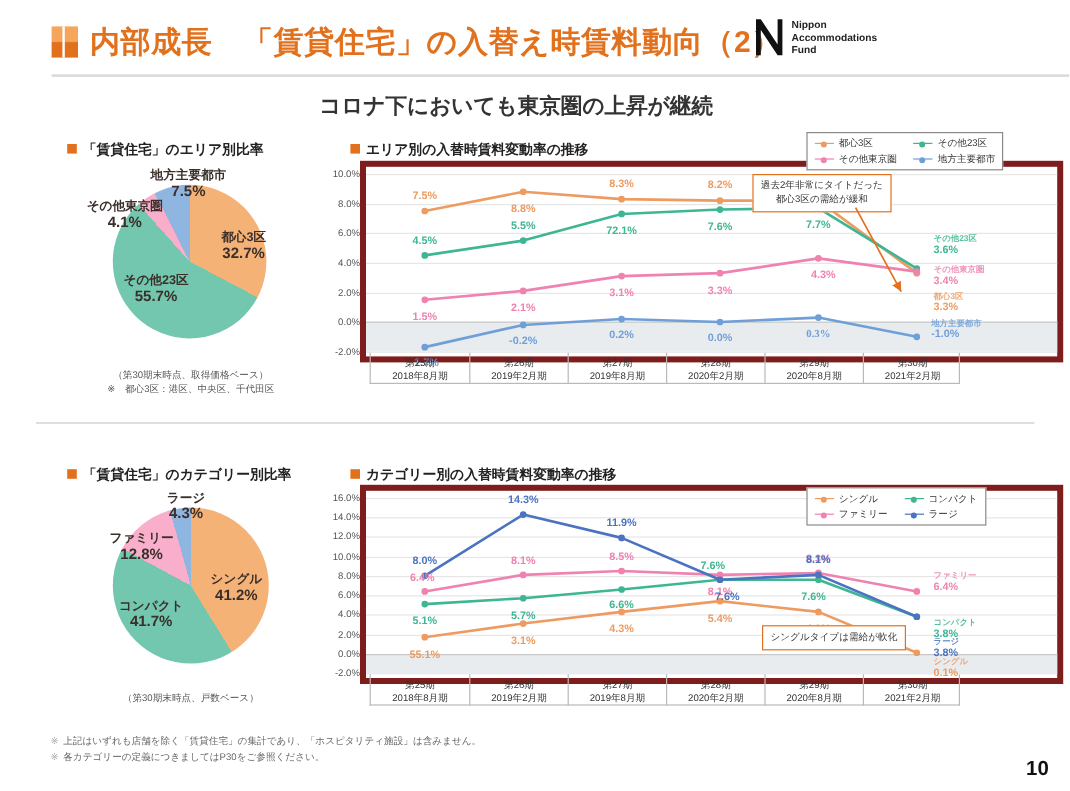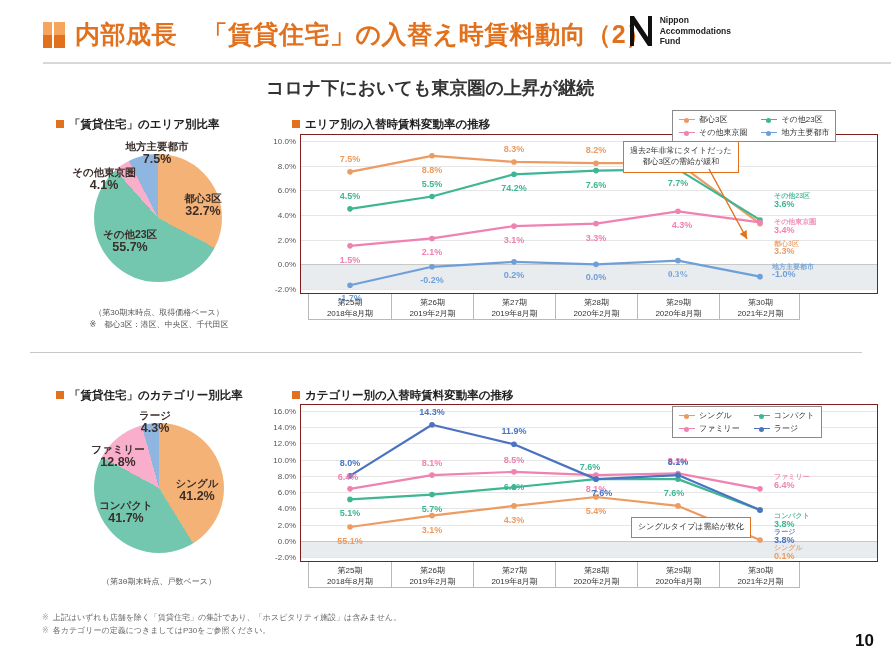--- a/index.html
+++ b/index.html
@@ -31,21 +31,21 @@
   .blk-head .sq{display:inline-block;width:8px;height:8px;background:#E2711D;margin-right:5px;}
 
   
   .pie-wrap{position:absolute;}
   .pie{border-radius:50%;}
   .pie-lbl{position:absolute;text-align:center;font-size:10.5px;font-weight:bold;color:#3a2f2a;line-height:1.15;white-space:nowrap;}
   .pie-lbl .v{font-size:12.5px;}
   .pie-note{position:absolute;font-size:8px;color:#555;text-align:center;white-space:nowrap;margin-top:12px;}
 
   
-  .chart{position:absolute;background:#fff;border:1px solid #7f1d1d;}
+  .chart{position:absolute;background:#fff;border:5px solid #7f1d1d;}
   .plot{position:absolute;left:0;top:0;right:0;bottom:0;}
   .grid-l{position:absolute;left:0;right:0;height:1px;background:#e6e6e6;}
   .neg-band{position:absolute;left:0;right:0;background:#e8ecef;}
   .ytick{position:absolute;right:100%;margin-right:5px;font-size:8px;color:#555;
          transform:translateY(-50%);white-space:nowrap;}
   .xband{position:absolute;border-left:1px solid #b9b9b9;box-sizing:border-box;
          text-align:center;font-size:8px;color:#333;line-height:1.35;padding-top:4px;}
   .xband:first-child{border-left:none;}
 
   .legend{position:absolute;border:1px solid #8a8a8a;background:#fff;
@@ -161,21 +161,21 @@
           <circle cx="377" cy="125.63333333333333" r="2.8" fill="#6F9FD8"></circle>
           <circle cx="459" cy="141.66666666666666" r="2.8" fill="#6F9FD8"></circle>
         </svg>
         <div class="dlbl" style="color: rgb(237, 155, 97); left: 49px; top: 23.8333px;">7.5%</div>
         <div class="dlbl" style="color: rgb(237, 155, 97); left: 131px; top: 34.8px;">8.8%</div>
         <div class="dlbl" style="color: rgb(237, 155, 97); left: 213px; top: 13.9667px;">8.3%</div>
         <div class="dlbl" style="color: rgb(237, 155, 97); left: 295px; top: 15.2px;">8.2%</div>
         <div class="dlbl" style="color: rgb(237, 155, 97); left: 377px; top: 15.2px;">8.2%</div>
         <div class="dlbl" style="color: rgb(62, 182, 147); left: 49px; top: 60.8333px;">4.5%</div>
         <div class="dlbl" style="color: rgb(62, 182, 147); left: 131px; top: 48.5px;">5.5%</div>
-        <div class="dlbl" style="color: rgb(62, 182, 147); left: 213px; top: 53.3px;">74.2%</div>
+        <div class="dlbl" style="color: rgb(62, 182, 147); left: 213px; top: 53.3px;">72.1%</div>
         <div class="dlbl" style="color: rgb(62, 182, 147); left: 295px; top: 49.6px;">7.6%</div>
         <div class="dlbl" style="color: rgb(62, 182, 147); left: 377px; top: 48.3667px;">7.7%</div>
         <div class="dlbl" style="color: rgb(239, 130, 176); left: 49px; top: 124.833px;">1.5%</div>
         <div class="dlbl" style="color: rgb(239, 130, 176); left: 131px; top: 117.433px;">2.1%</div>
         <div class="dlbl" style="color: rgb(239, 130, 176); left: 213px; top: 105.1px;">3.1%</div>
         <div class="dlbl" style="color: rgb(239, 130, 176); left: 295px; top: 102.633px;">3.3%</div>
         <div class="dlbl" style="color: rgb(239, 130, 176); left: 381px; top: 90.3px;">4.3%</div>
         <div class="dlbl" style="color: rgb(111, 159, 216); left: 49px; top: 163.3px;">-1.7%</div>
         <div class="dlbl" style="color: rgb(111, 159, 216); left: 131px; top: 144.8px;">-0.2%</div>
         <div class="dlbl" style="color: rgb(111, 159, 216); left: 213px; top: 139.867px;">0.2%</div>
@@ -254,21 +254,21 @@
     <div class="pie-lbl" style="left:4px;top:84px;width:80px;">
       <span>コンパクト</span><br><span class="v">41.7%</span>
     </div>
     <div class="pie-lbl" style="left:-4px;top:28px;width:80px;">
       <span>ファミリー</span><br><span class="v">12.8%</span>
     </div>
     <div class="pie-lbl" style="left:38px;top:-6px;width:70px;">
       <span>ラージ</span><br><span class="v">4.3%</span>
     </div>
   </div>
-  <div class="pie-note" style="left:44px;top:564px;width:230px;font-family:Liberation Mono, monospace;">（第30期末時点、戸数ベース）</div>
+  <div class="pie-note" style="left:44px;top:564px;width:230px;">（第30期末時点、戸数ベース）</div>
 
   <div class="blk-head" style="left:292px;top:388px;">
     <span class="sq"></span><span>カテゴリー別の入替時賃料変動率の推移</span>
   </div>
   <div class="chart" id="chart-cat" style="left:300px;top:404px;width:576px;height:156px;">
     <div class="plot" id="plot-cat">
         <div class="neg-band" style="top: 135.778px; height: 16.2222px;"></div>
         <div class="grid-l" style="top: 6px;"></div>
         <div class="ytick" style="top: 6px; margin-left: 47px;">16.0%</div>
         <div class="grid-l" style="top: 22.2222px;"></div>
@@ -319,21 +319,21 @@
           <circle cx="377" cy="70.07777777777778" r="2.8" fill="#4B73C0"></circle>
           <circle cx="459" cy="104.95555555555555" r="2.8" fill="#4B73C0"></circle>
         </svg>
         <div class="dlbl" style="color: rgb(237, 155, 97); left: 49px; top: 135.989px;">55.1%</div>
         <div class="dlbl" style="color: rgb(237, 155, 97); left: 131px; top: 124.633px;">3.1%</div>
         <div class="dlbl" style="color: rgb(237, 155, 97); left: 213px; top: 114.9px;">4.3%</div>
         <div class="dlbl" style="color: rgb(237, 155, 97); left: 295px; top: 105.978px;">5.4%</div>
         <div class="dlbl" style="color: rgb(237, 155, 97); left: 377px; top: 114.9px;">4.3%</div>
         <div class="dlbl" style="color: rgb(62, 182, 147); left: 49px; top: 108.411px;">5.1%</div>
         <div class="dlbl" style="color: rgb(62, 182, 147); left: 131px; top: 103.544px;">5.7%</div>
-        <div class="dlbl" style="color: rgb(62, 182, 147); left: 213px; top: 82px;">6.6%</div>
+        <div class="dlbl" style="color: rgb(62, 182, 147); left: 213px; top: 95px;">6.6%</div>
         <div class="dlbl" style="color: rgb(62, 182, 147); left: 289px; top: 62.1333px;">7.6%</div>
         <div class="dlbl" style="color: rgb(62, 182, 147); left: 373px; top: 88.1333px;">7.6%</div>
         <div class="dlbl" style="color: rgb(239, 130, 176); left: 47px; top: 71.8667px;">6.4%</div>
         <div class="dlbl" style="color: rgb(239, 130, 176); left: 131px; top: 58.0778px;">8.1%</div>
         <div class="dlbl" style="color: rgb(239, 130, 176); left: 213px; top: 54.8333px;">8.5%</div>
         <div class="dlbl" style="color: rgb(239, 130, 176); left: 295px; top: 84.0778px;">8.1%</div>
         <div class="dlbl" style="color: rgb(239, 130, 176); left: 377px; top: 56.4556px;">8.3%</div>
         <div class="dlbl" style="color: rgb(75, 115, 192); left: 49px; top: 57.8889px;">8.0%</div>
         <div class="dlbl" style="color: rgb(75, 115, 192); left: 131px; top: 6.78889px;">14.3%</div>
         <div class="dlbl" style="color: rgb(75, 115, 192); left: 213px; top: 26.2556px;">11.9%</div>

